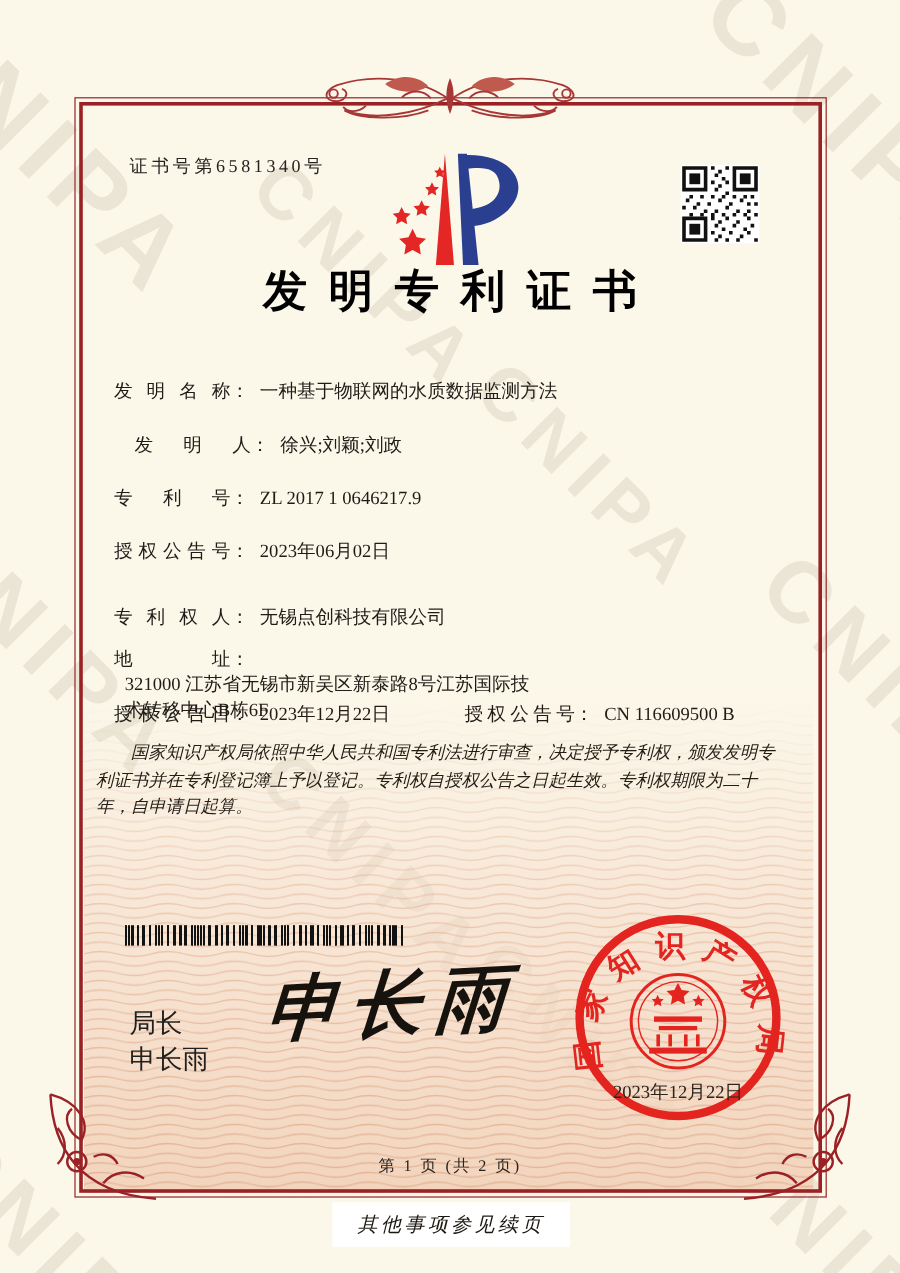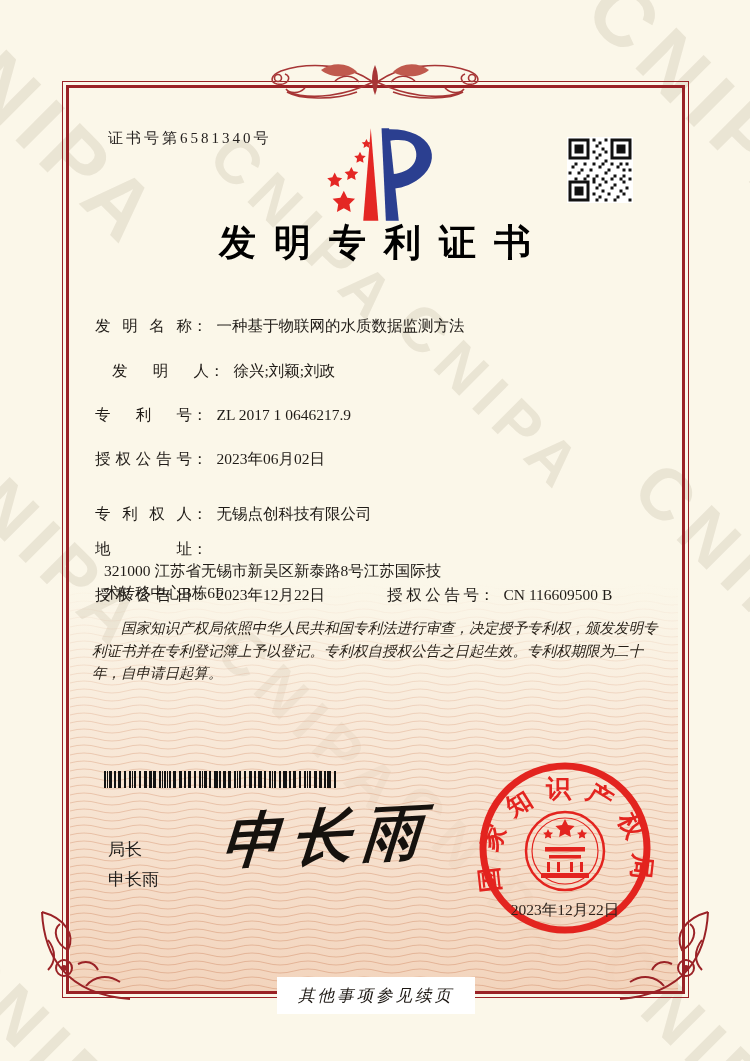--- a/index.html
+++ b/index.html
@@ -43,43 +43,43 @@
 
   .fields{position:absolute;left:95px;top:316px;width:560px;font-size:15.5px;}
   .frow{position:absolute;left:0;white-space:nowrap;}
   .flabel{display:inline-block;width:97px;text-align:justify;text-align-last:justify;vertical-align:top;}
   .fvalue{margin-left:9px;}
   .frow.wrap{white-space:normal;width:470px;}
   .frow.wrap .fvalue{display:inline-block;width:352px;vertical-align:top;line-height:22px;}
   .fpair2{margin-left:62px;}
   .fpair2 .flabel{width:92px;}
 
-  .paras{position:absolute;left:92px;top:617px;width:574px;font-size:14.5px;line-height:22.5px;
+  .paras{position:absolute;left:80px;top:617px;width:574px;font-size:14.5px;line-height:22.5px;
          font-style:italic;color:#241d15;}
   .paras p{margin:0 0 7px 0;text-indent:2em;}
 
   .barcode{position:absolute;left:104px;top:771px;width:233px;height:17px;
     background-image:
       repeating-linear-gradient(90deg,#121212 0 2px,transparent 2px 5px),
       repeating-linear-gradient(90deg,#121212 0 1px,transparent 1px 7px),
       repeating-linear-gradient(90deg,transparent 0 3px,#121212 3px 4px,transparent 4px 11px);}
 
   .sig-title,.sig-name{position:absolute;left:108px;font-family:"Liberation Sans","DejaVu Sans",sans-serif;
-         font-size:17px;color:#22201e;}
+         font-size:22px;color:#22201e;}
   .sig-title{top:838px;}
   .sig-name{top:868px;}
   .sig-script{position:absolute;left:212px;top:797px;width:230px;text-align:center;
          font-size:60px;font-style:italic;font-weight:700;letter-spacing:10px;color:#16120e;
          transform:rotate(-3deg) skewX(-7deg);}
 
   .seal{position:absolute;left:476px;top:759px;width:178px;height:178px;}
 
   .page-info{position:absolute;left:0;right:0;top:963px;text-align:center;font-size:13.5px;
          letter-spacing:2px;color:#2a241e;}
-  .note-box{position:absolute;left:277px;top:977px;width:198px;height:37px;background:#ffffff;
+  .note-box{position:absolute;left:277px;top:1002px;width:198px;height:37px;background:#ffffff;
          text-align:center;line-height:37px;font-size:16.5px;letter-spacing:3px;color:#1c1712;
          font-style:italic;}
 </style>
 </head>
 <body>
 
 <div class="page">
 
   <span class="wm wm1">CNIPA</span>
   <span class="wm wm2">CNIPA</span>
@@ -249,15 +249,16 @@
         <rect x="71" y="103" width="3" height="10"></rect>
         <rect x="81" y="103" width="3" height="10"></rect>
         <rect x="94" y="103" width="3" height="10"></rect>
         <rect x="104" y="103" width="3" height="10"></rect>
         <rect x="65" y="114" width="48" height="5"></rect>
       </g>
     </g>
     <text x="89" y="156" text-anchor="middle" font-size="15.5" fill="#2d241e" font-family="Liberation Serif, DejaVu Serif, serif">2023年12月22日</text>
   </svg>
 
+  <div class="page-info">第 1 页 (共 2 页)</div>
   <div class="note-box">其他事项参见续页</div>
 
 </div>
 
 </body></html>

